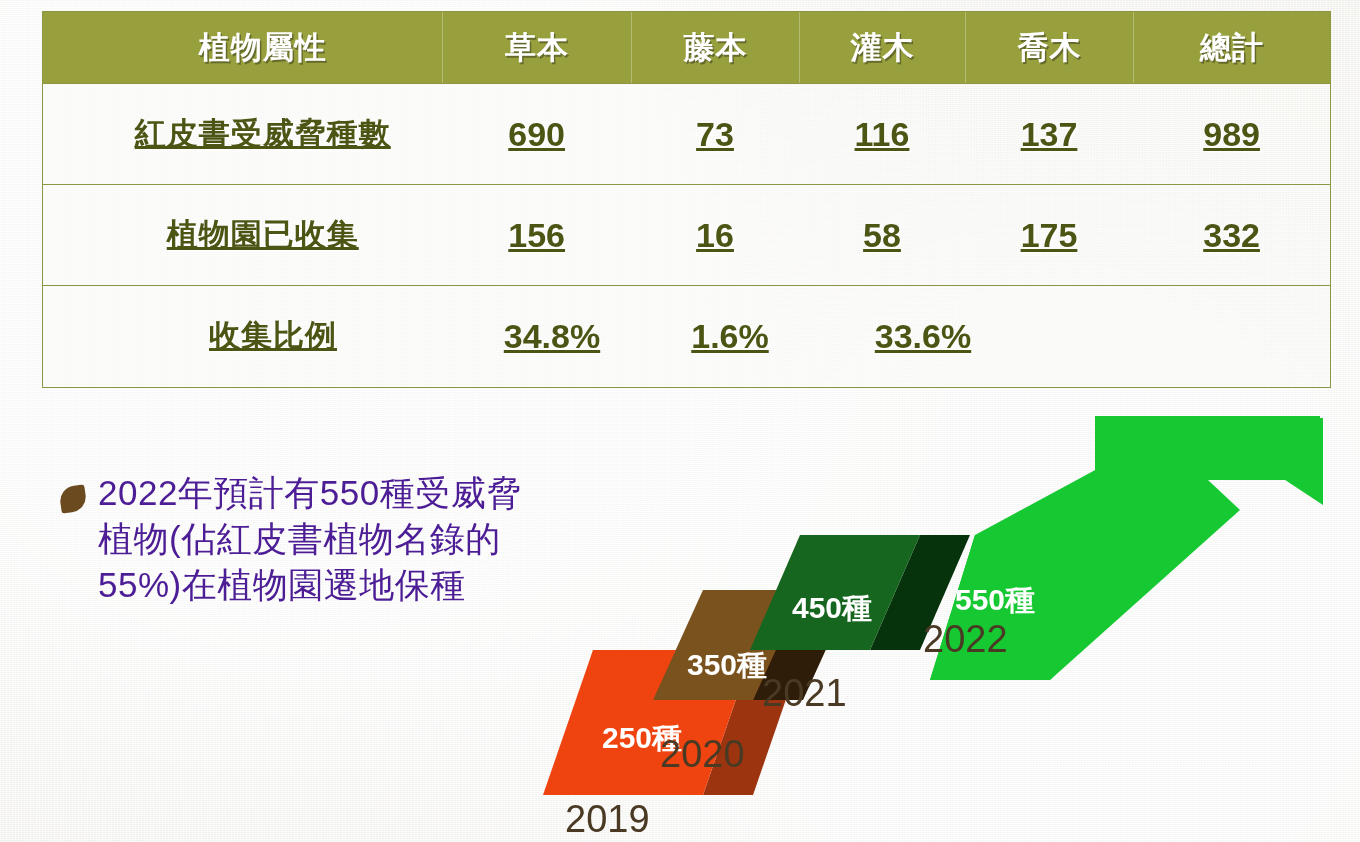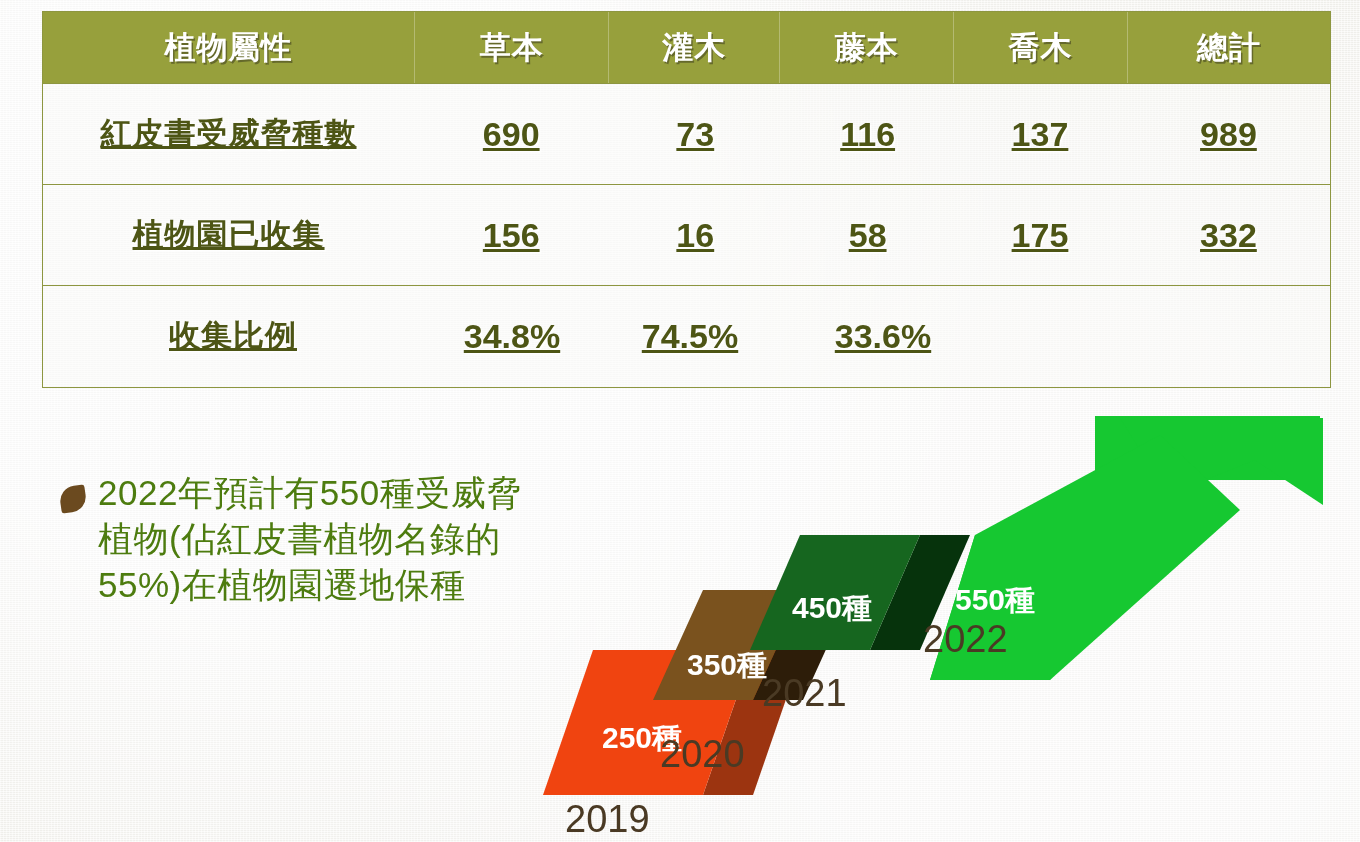--- a/index.html
+++ b/index.html
@@ -21,21 +21,21 @@
     pointer-events:none;
   }
 
   
   #stat-table{
     position:absolute;left:42px;top:11px;width:1289px;height:377px;
     border:1.5px solid #8d9640;
     box-sizing:border-box;
     background:rgba(250,250,246,.35);
   }
-  .trow{display:flex;width:100%;box-sizing:border-box;}
+  .trow{display:flex;width:100%;box-sizing:border-box;padding-left:40px;}
   .trow.header{height:71px;background:#97a03c;}
   .trow.data{height:101px;border-top:1.5px solid #8d9640;}
   .trow.data:first-of-type{border-top:none;}
   .tcell{
     display:flex;align-items:center;justify-content:center;
     box-sizing:border-box;
     white-space:nowrap;
   }
   .tcell.c0{width:380px;}
   .tcell.c1{width:199px;}
@@ -69,21 +69,21 @@
     display:flex;align-items:flex-start;
   }
   #leaf-bullet{
     flex:0 0 auto;margin-top:16px;margin-right:12px;
     width:26px;height:26px;
     background:#6b4a1f;
     border-radius:60% 10% 60% 10% / 60% 10% 60% 10%;
     transform:rotate(-8deg);
   }
   #bullet-text{
-    color:#4d7c0f;
+    color:#4c1d95;
     font-size:35px;
     line-height:46px;
     letter-spacing:.5px;
     font-weight:400;
   }
 
   
   #growth-chart{
     position:absolute;left:520px;top:400px;width:830px;height:442px;
   }
@@ -101,22 +101,22 @@
 </head>
 <body>
 
 <div id="paper-texture"></div>
 
 <div id="stat-table">
 
   <div class="trow header">
     <div class="tcell c0">植物屬性</div>
     <div class="tcell c1">草本</div>
+    <div class="tcell c2">藤本</div>
     <div class="tcell c3">灌木</div>
-    <div class="tcell c2">藤本</div>
     <div class="tcell c4">喬木</div>
     <div class="tcell c5">總計</div>
   </div>
 
   <div class="trow data">
     <div class="tcell c0">紅皮書受威脅種數</div>
     <div class="tcell c1">690</div>
     <div class="tcell c2">73</div>
     <div class="tcell c3">116</div>
     <div class="tcell c4">137</div>
@@ -128,21 +128,21 @@
     <div class="tcell c1">156</div>
     <div class="tcell c2">16</div>
     <div class="tcell c3">58</div>
     <div class="tcell c4">175</div>
     <div class="tcell c5">332</div>
   </div>
 
   <div class="trow data">
     <div class="tcell c0">收集比例</div>
     <div class="tcell c2">34.8%</div>
-    <div class="tcell c4">74.5%</div>
+    <div class="tcell c4">1.6%</div>
     <div class="tcell c5">33.6%</div>
   </div>
 
 </div>
 
 <div id="bullet-block">
   <div id="leaf-bullet"></div>
   <div id="bullet-text">2022年預計有550種受威脅植物(佔紅皮書植物名錄的55%)在植物園遷地保種</div>
 </div>
 

